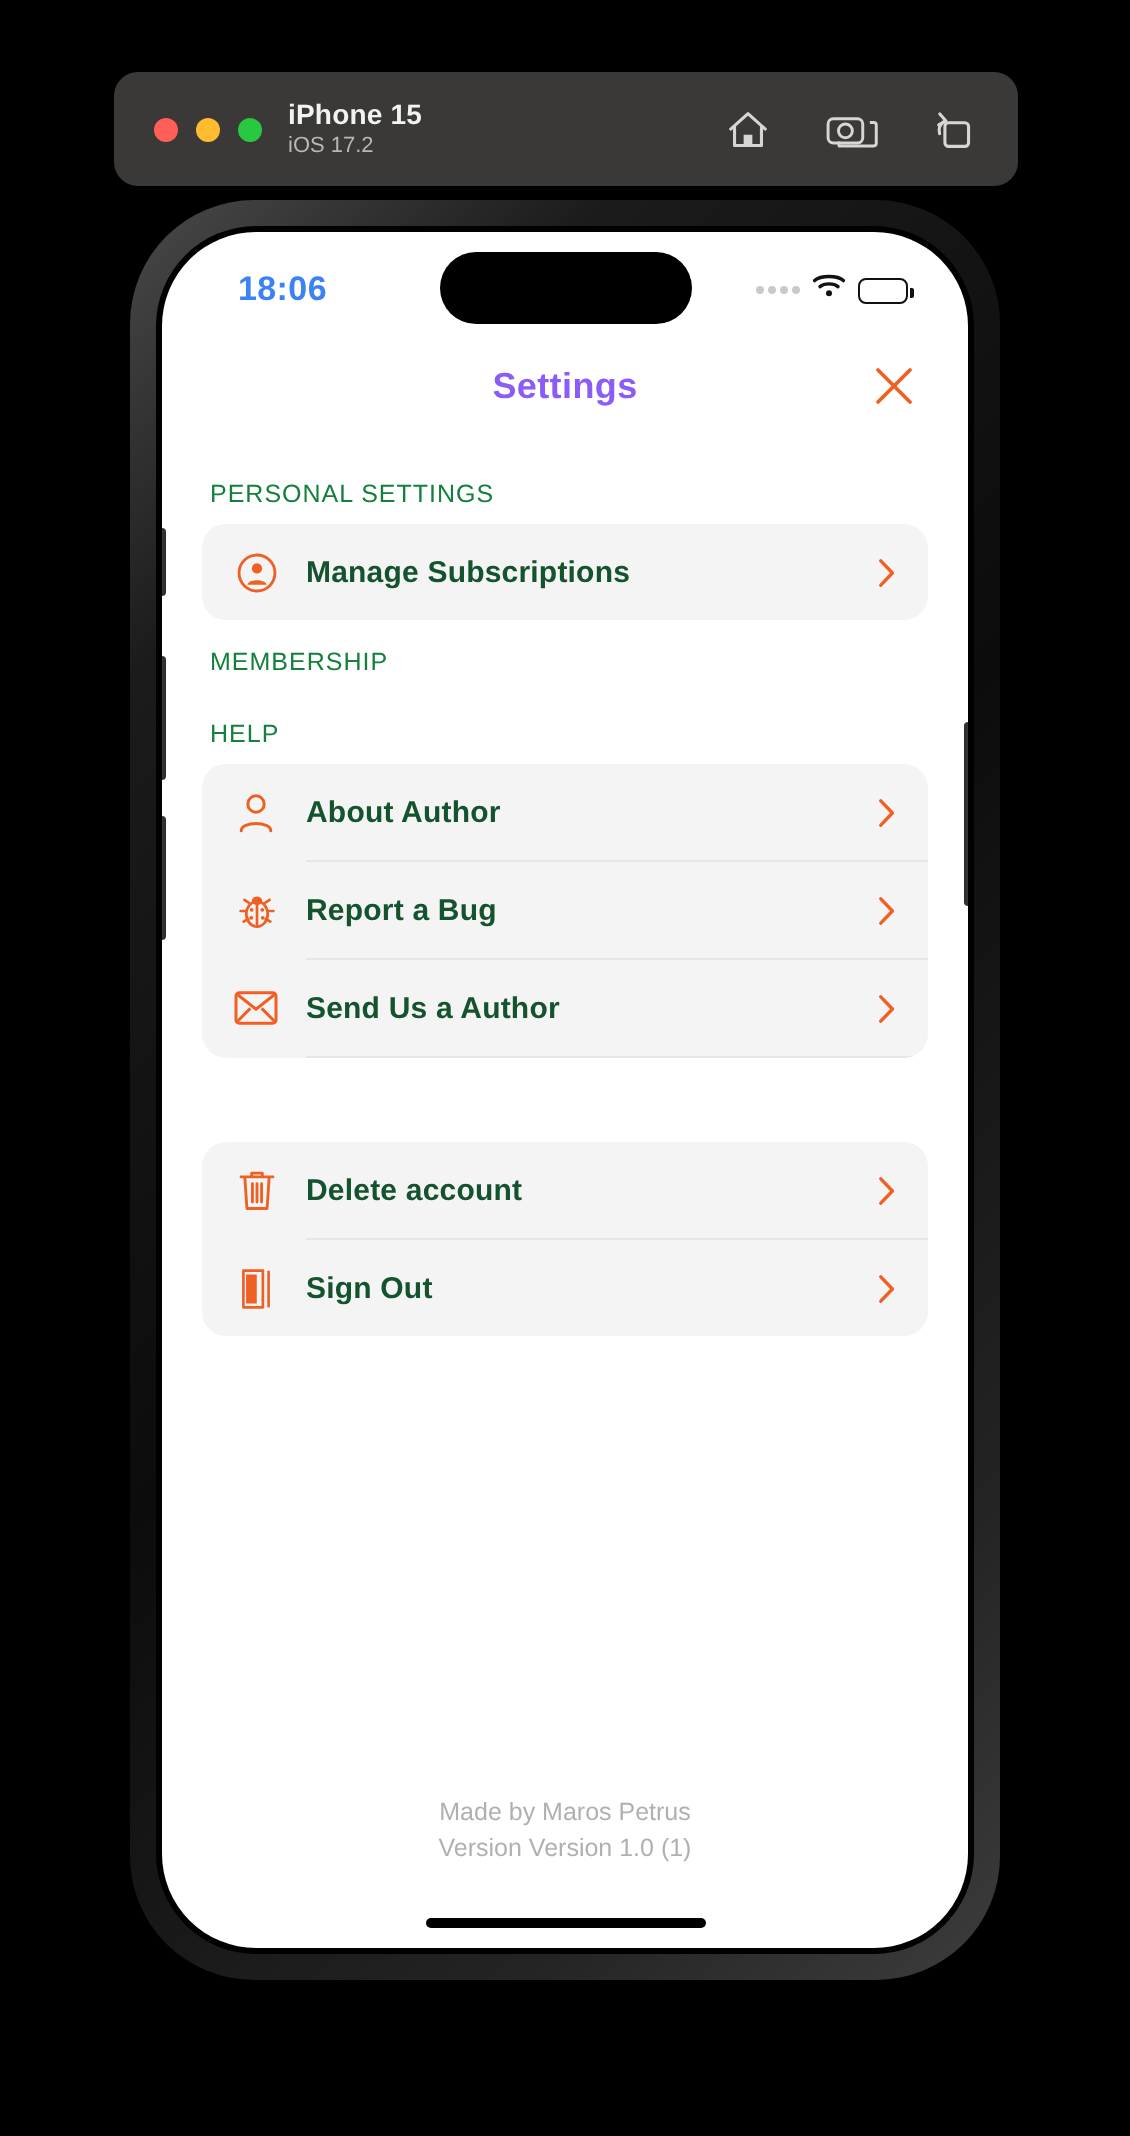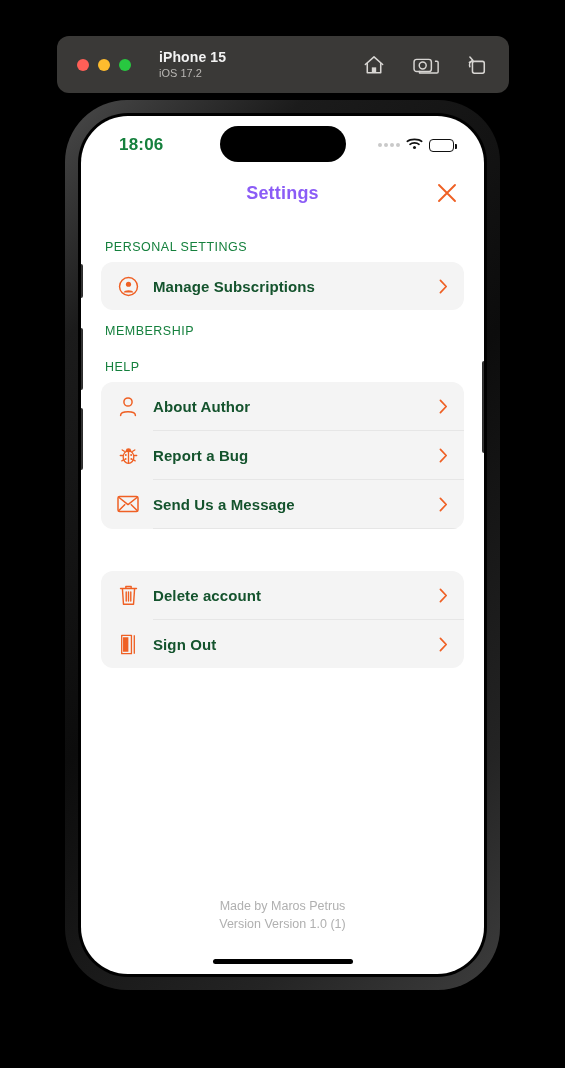--- a/index.html
+++ b/index.html
@@ -19,21 +19,21 @@
     background: #3a3937;
     border-radius: 12px;
     display: flex; align-items: center;
     padding: 0 22px 0 20px;
   }
   .traffic { display: flex; gap: 9px; align-items: center; }
   .dot { width: 12px; height: 12px; border-radius: 50%; }
   .dot.red { background:#ff5f57; }
   .dot.yellow { background:#febc2e; }
   .dot.green { background:#28c840; }
-  .sim-titles { margin-left: 28px; line-height: 1.15; }
+  .sim-titles { margin-left: 13px; line-height: 1.15; }
   .sim-device-name { color:#f2f2f2; font-size: 14px; font-weight: bold; letter-spacing:.1px; }
   .sim-os { color:#b9b7b4; font-size: 11px; margin-top:2px; }
   .sim-tools { margin-left:auto; display:flex; align-items:center; gap: 28px; }
   .sim-tools svg { display:block; }
 
   
   .device {
     position: absolute; left: 65px; top: 100px;
     width: 435px; height: 890px;
     border-radius: 62px;
@@ -61,21 +61,21 @@
   .btn-power  { right: -2px; top: 245px; width: 4px; height: 92px;
                 background: linear-gradient(270deg,#454545,#2a2a2a); }
 
   
   .statusbar {
     position: relative; height: 54px;
     display: flex; align-items: center;
     padding: 0 30px;
   }
   .status-time {
-    font-size: 17px; font-weight: bold; color:#15803d;
+    font-size: 17px; font-weight: bold; color:#3b82f6;
     letter-spacing: .2px; margin-left: 8px; margin-top: 4px;
   }
   .dynamic-island {
     position: absolute; left: 50%; transform: translateX(-50%);
     top: 10px; width: 126px; height: 36px;
     background:#000; border-radius: 19px;
   }
   .status-right {
     margin-left:auto; display:flex; align-items:center; gap: 6px; margin-top: 4px;
   }
@@ -289,21 +289,21 @@
             <div class="divider"></div>
 
             <div class="row">
               <span class="row-icon">
                 <svg width="22" height="18" viewBox="0 0 22 18" fill="none" stroke="#ef6024" stroke-width="1.5" stroke-linejoin="round">
                   <rect x="1" y="1.4" width="20" height="15.2" rx="1.6"></rect>
                   <path d="M1.4 2 L11 9.6 L20.6 2"></path>
                   <path d="M1.4 16 L8.2 9.2 M20.6 16 L13.8 9.2"></path>
                 </svg>
               </span>
-              <span class="row-label">Send Us a Message</span>
+              <span class="row-label">Send Us a Author</span>
               <span class="chev">
                 <svg width="9" height="15" viewBox="0 0 9 15" fill="none" stroke="#ef6024" stroke-width="1.7" stroke-linecap="round" stroke-linejoin="round">
                     <path d="M1.4 1.4 L7.2 7.5 L1.4 13.6"></path>
                   </svg>
               </span>
             </div>
             <div class="divider"></div>
 
           </div>
 

